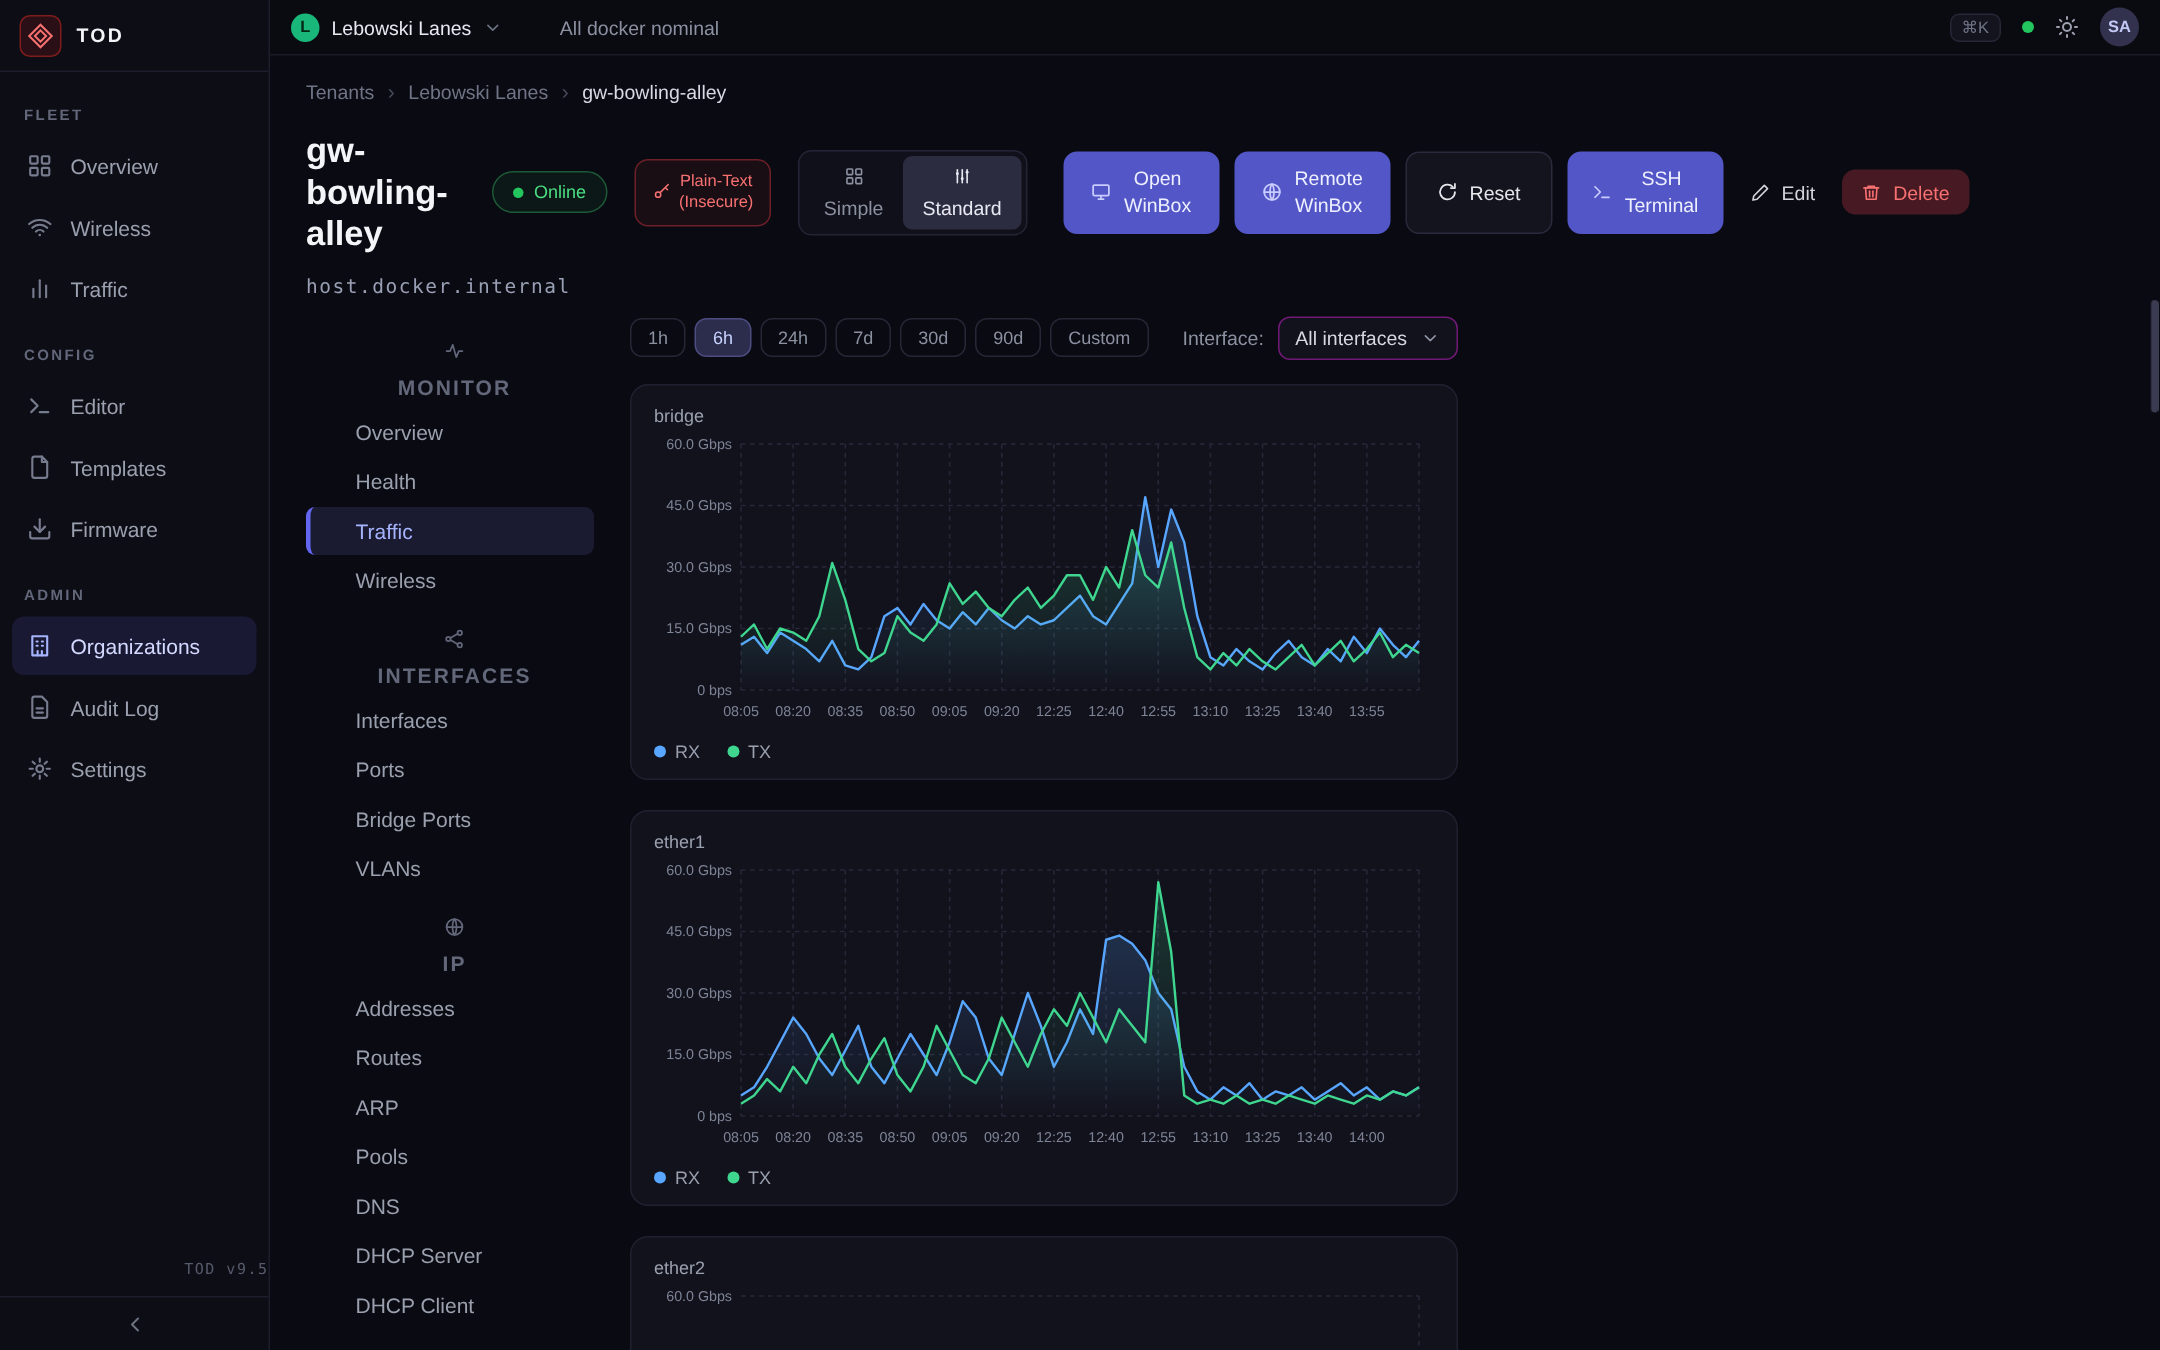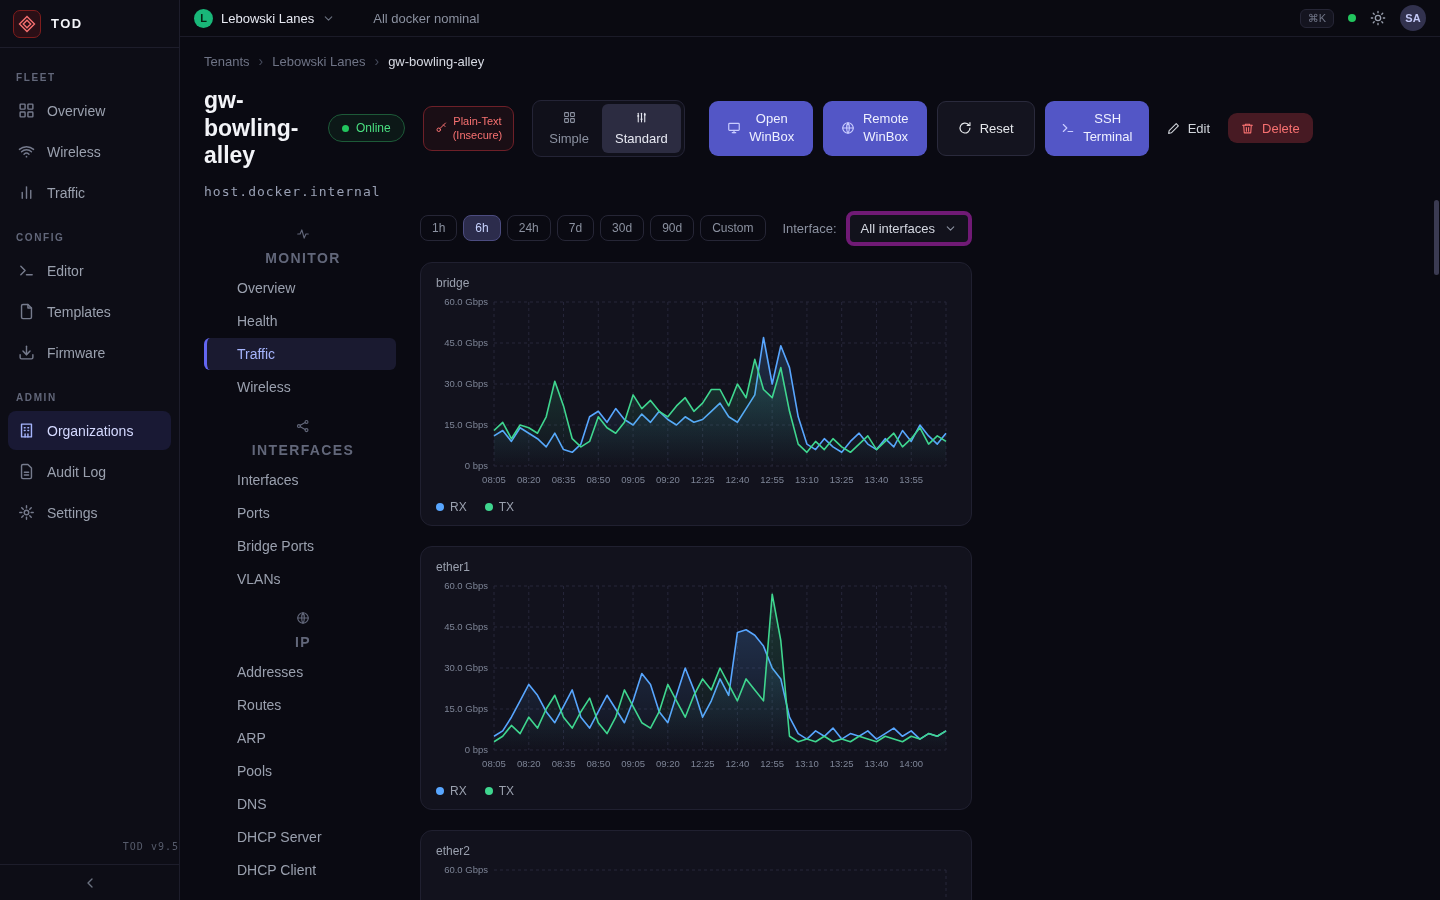--- a/index.html
+++ b/index.html
@@ -73,21 +73,21 @@
   .subnav-item { padding:8px 12px 8px 30px; font-size:14px; color:#9aa0ae; border-left:3px solid transparent; border-radius:6px; cursor:pointer; margin-bottom:1px; }
   .subnav-item.active { background:#1a1a30; border-left:3px solid #6366f1; color:#a5b4fc; }
 
   
   .charts-col { width:552px; }
   .charts-toolbar { display:flex; align-items:center; margin:12px 0 16px; width:552px; }
   .ranges { display:flex; gap:6px; }
   .range-btn { padding:5px 11px; border:1px solid #262636; border-radius:8px; font-size:12px; color:#8b91a0; background:transparent; cursor:pointer; font-family:inherit; }
   .range-btn.active { background:#2c2c4c; border-color:#4c4c80; color:#c7d2fe; }
   .iface-filter { margin-left:auto; display:flex; align-items:center; gap:9px; font-size:13px; color:#8b91a0; }
-  .select { display:flex; align-items:center; gap:9px; background:#12121c; border:4px solid #701a75; border-radius:8px; padding:6px 11px; color:#d5d8e2; font-size:13px; cursor:pointer; }
+  .select { display:flex; align-items:center; gap:9px; background:#12121c; border:1px solid #701a75; border-radius:8px; padding:6px 11px; color:#d5d8e2; font-size:13px; cursor:pointer; }
   .select .ic { color:#8b91a0; width:13px; height:13px; }
 
   .chart-card { background:#12121d; border:1px solid #202030; border-radius:12px; padding:13px 15px 11px; margin-bottom:20px; width:552px; }
   .chart-title { color:#9aa0ae; font-size:12px; margin-bottom:4px; }
   svg.chart { display:block; width:520px; height:198px; }
   .grid { stroke:#27273a; stroke-width:1; stroke-dasharray:3 3; }
   .ytick, .xtick { fill:#7d8496; font-size:9.5px; font-family:"Liberation Sans", sans-serif; }
   .legend { display:flex; gap:18px; margin-top:8px; font-size:12px; color:#9aa0ae; }
   .legend-item { display:flex; align-items:center; gap:6px; }
   .legend-dot { width:8px; height:8px; border-radius:50%; }

